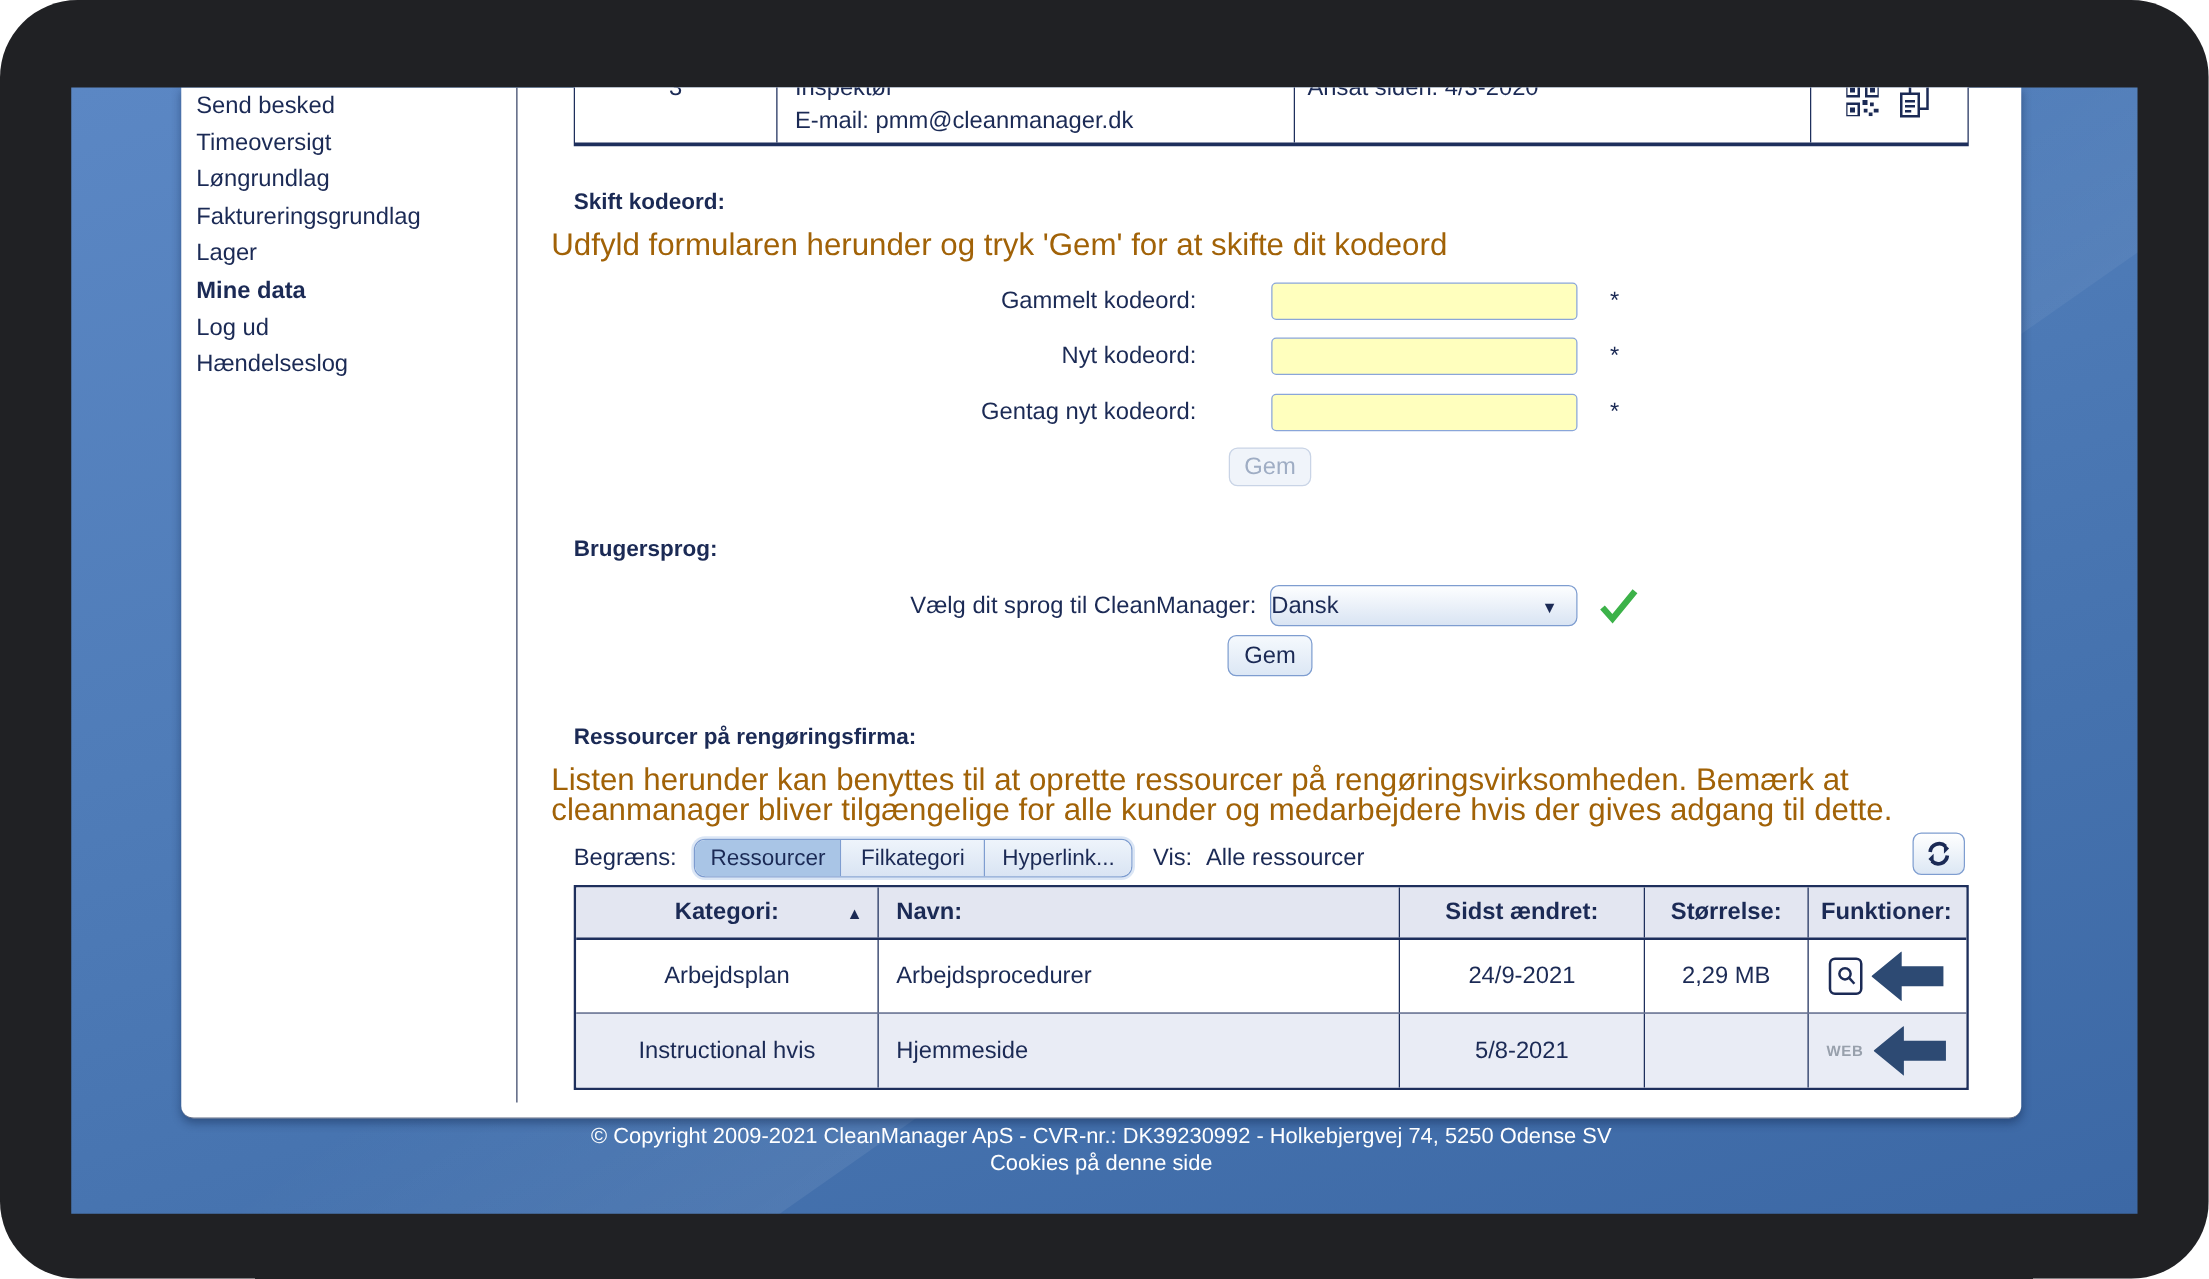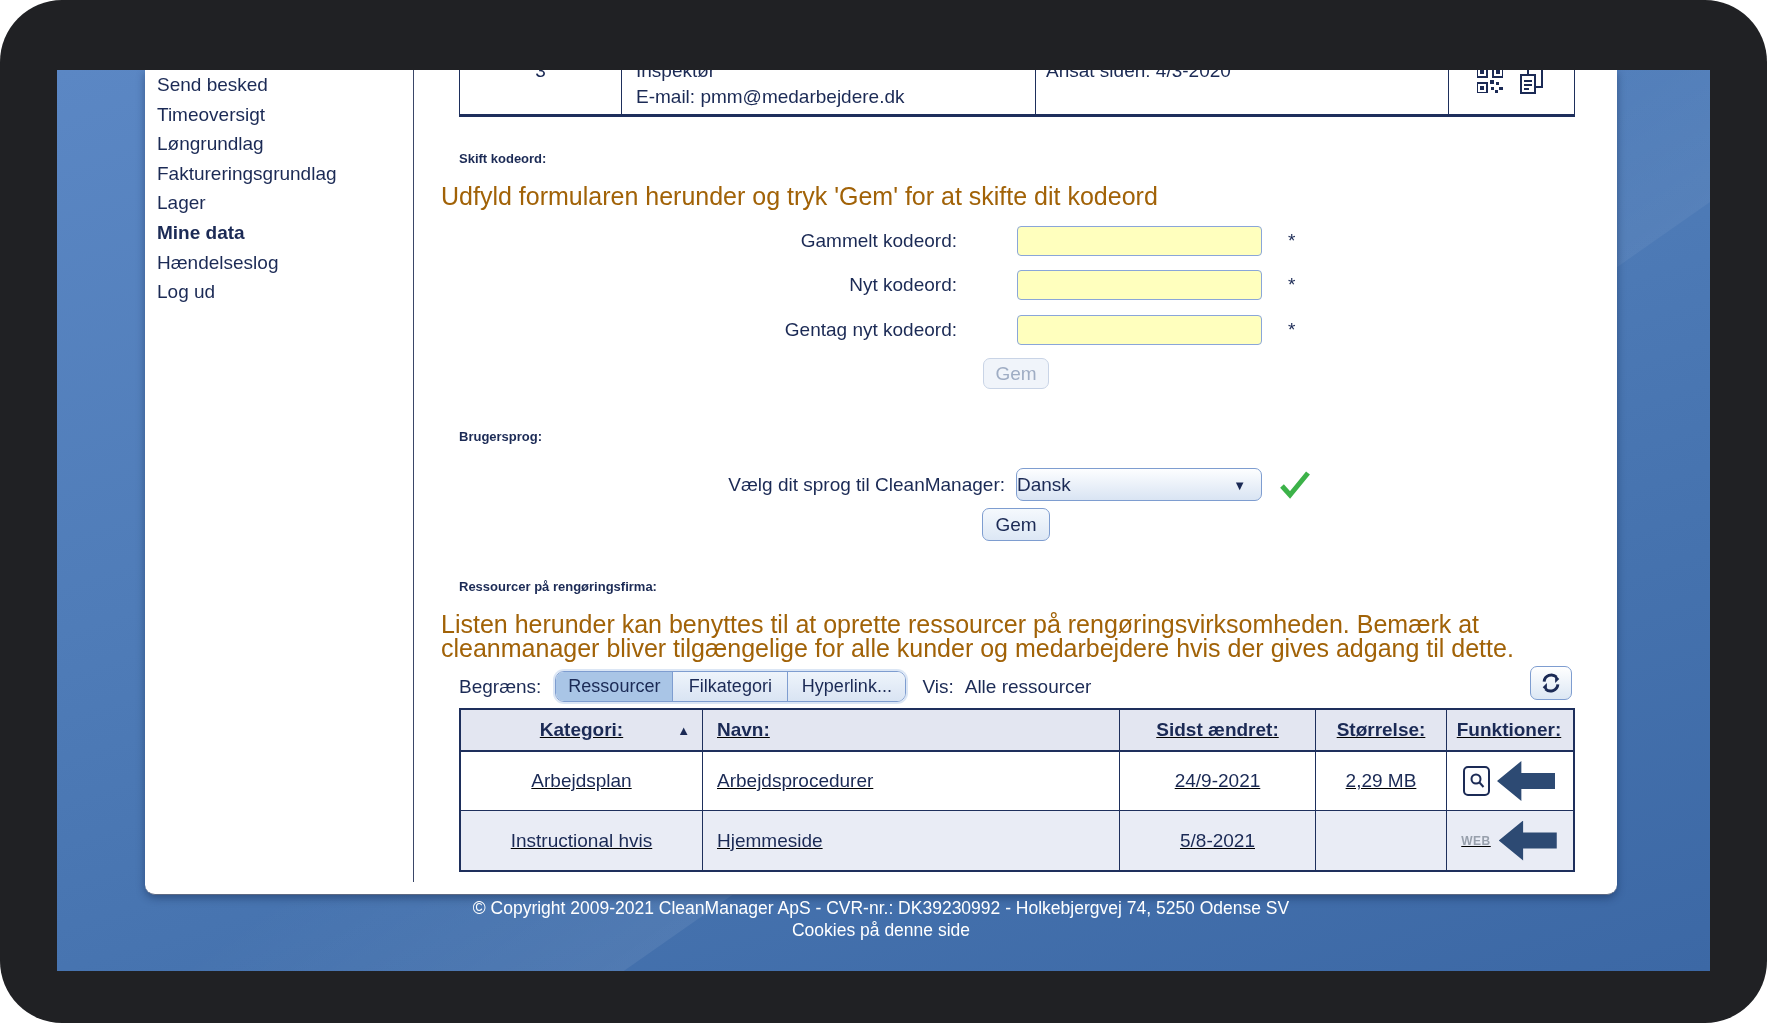--- a/index.html
+++ b/index.html
@@ -21,21 +21,21 @@
   .emp-table{position:absolute;left:314px;top:-30px;width:1116px;height:77px;display:flex;
              border:1px solid #1e2f5c;border-bottom:3px solid #1e2f5c;background:#fff;font-size:19px;color:#1b2a55;}
   .emp-cell{border-right:1px solid #1e2f5c;}
   .emp-cell:last-child{border-right:none;}
   .ec1{width:162px;text-align:center;padding-top:17px;line-height:26px;}
   .ec2{width:414px;padding:17px 0 0 14px;line-height:26px;}
   .ec3{width:413px;padding:17px 0 0 10px;line-height:26px;}
   .ec4{width:124px;display:flex;justify-content:center;align-items:flex-start;padding-top:26px;gap:14px;}
   .icon-btn{background:none;border:none;padding:0;cursor:pointer;line-height:0;}
   
-  .h{position:absolute;left:314px;margin:0;font-size:13px;font-weight:bold;color:#1b2a55;white-space:nowrap;}
+  .h{position:absolute;left:314px;margin:0;font-size:18px;font-weight:bold;color:#1b2a55;white-space:nowrap;}
   .p{position:absolute;left:296px;margin:0;font-size:25px;color:#a16207;}
   .h-skift{top:81px;} .p-udfyld{top:112px;white-space:nowrap;}
   .h-sprog{top:359px;} .h-res{top:509px;}
   .p-res{top:543px;width:1125px;line-height:23.5px;}
   
   .pw-row{position:absolute;left:314px;width:900px;height:30px;display:flex;align-items:center;}
   .pw-r1{top:156px;} .pw-r2{top:200px;} .pw-r3{top:245px;}
   .pw-label{flex:0 0 498px;text-align:right;font-size:19px;color:#1b2a55;}
   .pw-input{margin-left:60px;width:245px;height:30px;background:#ffffbe;border:1px solid #8aa6d9;border-radius:4px;outline:none;padding:0 8px;font-size:18px;color:#1b2a55;}
   .star{margin-left:26px;font-size:19px;color:#1b2a55;}
@@ -55,21 +55,21 @@
   .seg-group{display:flex;height:31px;border:1px solid #7e9dd0;border-radius:9px;overflow:hidden;box-shadow:0 0 0 2px rgba(190,210,236,.55);}
   .seg-btn{height:100%;border:none;font-size:18px;color:#1b2a55;cursor:pointer;background:linear-gradient(#eef4fb,#d9e4f3);border-right:1px solid #7e9dd0;padding:0;}
   .seg-btn:last-child{border-right:none;}
   .seg-b1{width:117px;} .seg-b2{width:115px;} .seg-b3{width:117px;}
   .seg-btn.selected{background:#a9c5e6;}
   .vis-label{margin-left:16px;font-size:19px;color:#1b2a55;}
   .vis-value{margin-left:11px;font-size:19px;color:#1b2a55;}
   .refresh-btn{position:absolute;left:1071px;top:-4px;width:42px;height:34px;background:linear-gradient(#ffffff,#dce7f4);border:1px solid #7e9dd0;border-radius:7px;cursor:pointer;display:flex;align-items:center;justify-content:center;padding:0;}
   
   .res-table{position:absolute;left:314px;top:638px;width:1116px;border:2px solid #1e2f5c;background:#fff;}
-  .res-row{display:flex;text-decoration:underline;}
+  .res-row{display:flex;}
   .res-row.header{height:42px;background:#e3e6f1;border-bottom:2px solid #1e2f5c;font-weight:bold;}
   .res-row.r1{height:59px;background:#ffffff;border-bottom:1px solid #1e2f5c;}
   .res-row.r2{height:59px;background:#e9ecf5;}
   .res-cell{display:flex;align-items:center;justify-content:center;font-size:19px;color:#1b2a55;border-right:1px solid #1e2f5c;position:relative;}
   .res-cell:last-child{border-right:none;}
   .rc1{width:242px;} .rc2{width:417px;justify-content:flex-start;padding-left:14px;} .rc3{width:196px;} .rc4{width:131px;} .rc5{width:124px;}
   .sort-arrow{position:absolute;right:12px;top:13px;font-size:13px;color:#1b2a55;cursor:pointer;}
   .annot-arrow{width:58px;height:40px;background:#2d4a73;clip-path:polygon(0 50%,42% 0,42% 30%,100% 30%,100% 70%,42% 70%,42% 100%);flex:0 0 auto;}
   .preview-btn{width:27px;height:30px;border:2px solid #1b2a55;border-radius:5px;background:#fdfdfe;cursor:pointer;display:flex;align-items:center;justify-content:center;padding:0;margin-right:7px;}
   .web-label{font-size:12px;font-weight:bold;letter-spacing:.5px;color:#98a0ac;margin-right:8px;}
@@ -87,30 +87,30 @@
 
     <div class="page">
 
       <nav class="sidebar">
         <div class="nav-item">Send besked</div>
         <div class="nav-item">Timeoversigt</div>
         <div class="nav-item">Løngrundlag</div>
         <div class="nav-item">Faktureringsgrundlag</div>
         <div class="nav-item">Lager</div>
         <div class="nav-item active">Mine data</div>
+        <div class="nav-item">Log ud</div>
         <div class="nav-item">Hændelseslog</div>
-        <div class="nav-item">Log ud</div>
       </nav>
       <div class="sidebar-divider"></div>
 
       <div class="emp-table">
         <div class="emp-cell ec1">3</div>
         <div class="emp-cell ec2">
           <div>Inspektør</div>
-          <div>E-mail: pmm@medarbejdere.dk</div>
+          <div>E-mail: pmm@cleanmanager.dk</div>
         </div>
         <div class="emp-cell ec3">
           <div>Ansat siden: 4/3-2020</div>
         </div>
         <div class="emp-cell ec4">
           <button class="icon-btn" title="">
             <svg width="26" height="26" viewBox="0 0 26 26" fill="#1b2a55">
               <rect x="0" y="0" width="10" height="10" fill="none" stroke="#1b2a55" stroke-width="2"></rect>
                 <rect x="3" y="3" width="4" height="4"></rect>
               <rect x="16" y="0" width="10" height="10" fill="none" stroke="#1b2a55" stroke-width="2"></rect>

